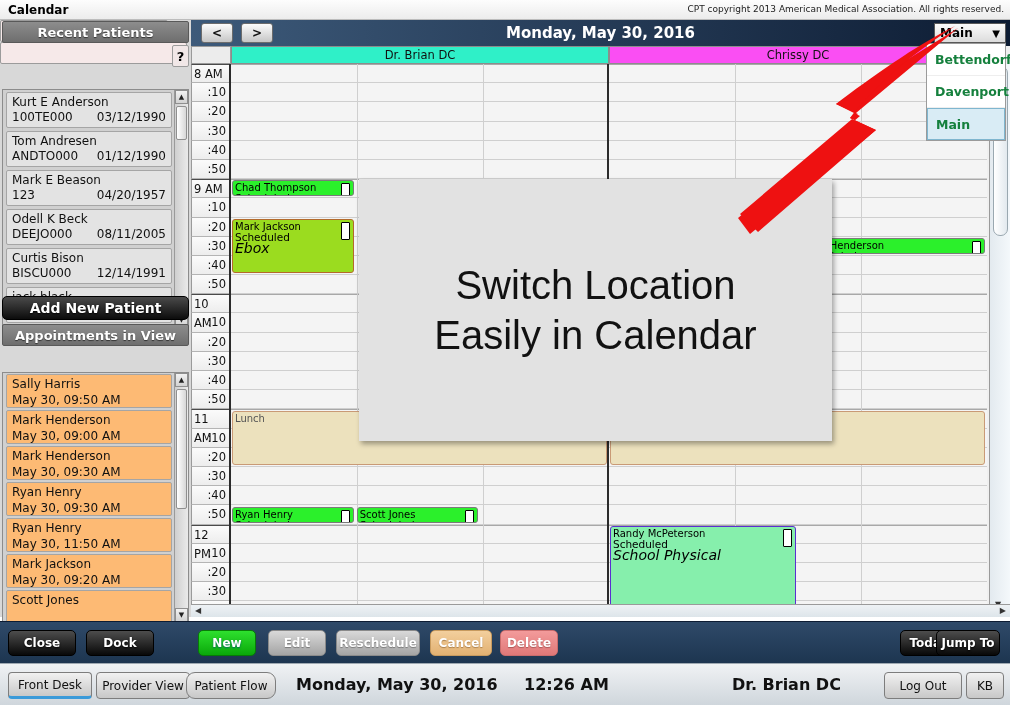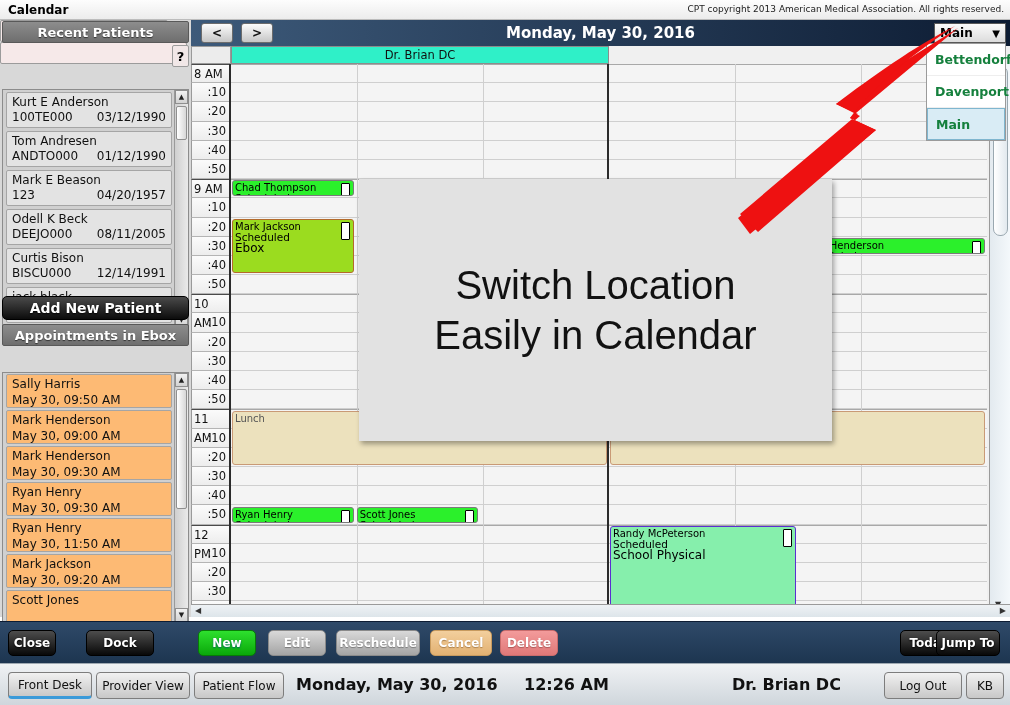--- a/index.html
+++ b/index.html
@@ -168,21 +168,21 @@
   .coldiv{ position:absolute; top:0; height:553px; width:2px; background:#2b2b2b; }
   #coldiv-a{ left:38px; }
   #coldiv-b{ left:416px; }
 
   .appt{
     position:absolute; border-radius:3px; overflow:hidden;
     font-size:10px; line-height:11px; color:#000; padding:1px 2px;
   }
   .appt .nm{ font-size:10px; }
   .appt .st{ font-weight:normal; font-size:10.5px; }
-  .appt .nt{ font-size:12px; }
+  .appt .nt{ font-size:14px;font-style:italic; }
   .appt .grip{
     position:absolute; right:3px; top:2px; width:9px; height:18px;
     background:#fff; border:1.5px solid #000; border-radius:1px;
   }
 
   .calvscroll{
     position:absolute; right:0; top:44px; width:21px; height:553px;
     background:linear-gradient(90deg,#e3eaef,#f4f8fb);
     border-left:1px solid #9a9a9a;
   }
@@ -219,21 +219,21 @@
   .tbtn{
     position:absolute; top:8px; height:26px; border-radius:5px;
     display:flex;align-items:center;justify-content:center;
     font-weight:bold; font-size:12px;
   }
   .tbtn.dark{ background:linear-gradient(#4d4d4d,#080808); border:1px solid #000; color:#fff; text-shadow:0 1px 2px #000;}
   .tbtn.green{ background:linear-gradient(#2ee02e,#0aa80a); border:1px solid #077c07; color:#fff; text-shadow:0 1px 2px #066;}
   .tbtn.grey{ background:linear-gradient(#d9d9d9,#a4a4a4); border:1px solid #8a8a8a; color:#fff; text-shadow:0 1px 1px #777;}
   .tbtn.tan{ background:linear-gradient(#f3cf9d,#e2b172); border:1px solid #c79a5e; color:#fff; text-shadow:0 1px 1px #a97f4c;}
   .tbtn.red{ background:linear-gradient(#f39b9b,#e07878); border:1px solid #c96c6c; color:#fff; text-shadow:0 1px 1px #a85858;}
-  #btn-close{ left:8px; width:48px;}
+  #btn-close{ left:8px; width:68px;}
   #btn-dock{ left:86px; width:68px;}
   #btn-new{ left:198px; width:58px;}
   #btn-edit{ left:268px; width:58px;}
   #btn-resched{ left:336px; width:84px;}
   #btn-cancel{ left:430px; width:62px;}
   #btn-delete{ left:500px; width:58px;}
   #btn-today{ left:900px; width:58px;}
   #btn-jumpto{ left:936px; width:64px;}
 
   .statusbar{
@@ -242,21 +242,21 @@
     border-top:1px solid #9fa9b2;
   }
   .sbtn{
     position:absolute; top:8px; height:27px; border-radius:4px;
     background:linear-gradient(#f1f1f1,#c8c8c8); border:1px solid #7d7d7d;
     display:flex;align-items:center;justify-content:center;
     font-size:12px; color:#111;
   }
   #tab-frontdesk{ left:8px; width:84px; border-bottom:3px solid #3a9ad9;}
   #tab-provider{ left:96px; width:94px;}
-  #tab-patientflow{ left:194px; width:90px;}
+  #tab-patientflow{ left:186px; width:90px;border-radius:9px;}
   #btn-logout{ left:884px; width:78px;}
   #btn-kb{ left:966px; width:38px;}
   .statusbar .sdate{ position:absolute; left:296px; top:11px; font-weight:bold; font-size:16px; color:#111;}
   .statusbar .stime{ position:absolute; left:524px; top:11px; font-weight:bold; font-size:16px; color:#111;}
   .statusbar .sdoc{ position:absolute; left:732px; top:11px; font-weight:bold; font-size:16px; color:#111;}
 </style>
 </head>
 <body>
 
 <div id="app">
@@ -320,21 +320,21 @@
         </div>
       <div class="vscroll">
         <div class="arrow up">▲</div>
         <div class="thumb" style="top:16px;height:34px;"></div>
         <div class="arrow down">▼</div>
       </div>
     </div>
 
     <div class="bigbtn" id="add-new-patient">Add New Patient</div>
 
-    <div class="panel-header" id="appts-header">Appointments in Ebox</div>
+    <div class="panel-header" id="appts-header">Appointments in View</div>
 
     <input class="searchbox" id="appt-search" value="" placeholder="" style="">
 
     <div class="listbox" id="appt-list">
       <div class="list-inner" id="appt-list-inner">
           <div class="appt-item">
             <div>Sally Harris</div>
             <div>May 30, 09:50 AM</div>
           </div>
           <div class="appt-item">
@@ -388,20 +388,21 @@
     </div>
 
     <div class="locmenu" id="loc-menu">
         <div class="item">Bettendorf</div>
         <div class="item">Davenport</div>
         <div class="item sel">Main</div>
       </div>
 
     <div class="headgap"></div>
     <div class="provhead" id="prov-1">Dr. Brian DC</div>
+    <div class="provhead" id="prov-2">Chrissy DC</div>
 
     <div class="gridarea">
       <div class="timecol" id="time-col">
           <div class="trow hour">8 AM</div>
           <div class="trow">:10</div>
           <div class="trow">:20</div>
           <div class="trow">:30</div>
           <div class="trow">:40</div>
           <div class="trow">:50</div>
           <div class="trow hour">9 AM</div>

